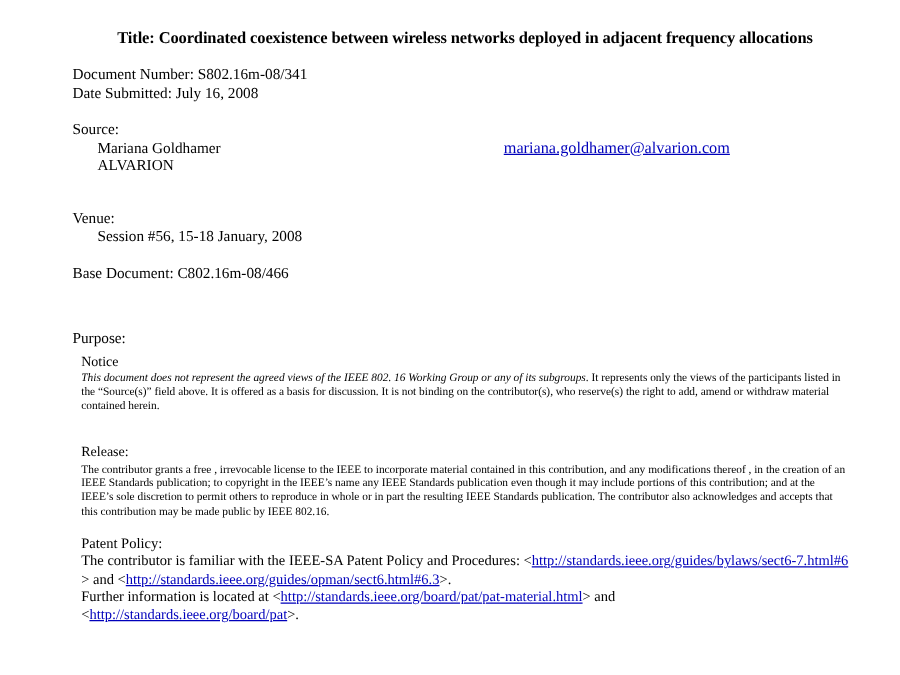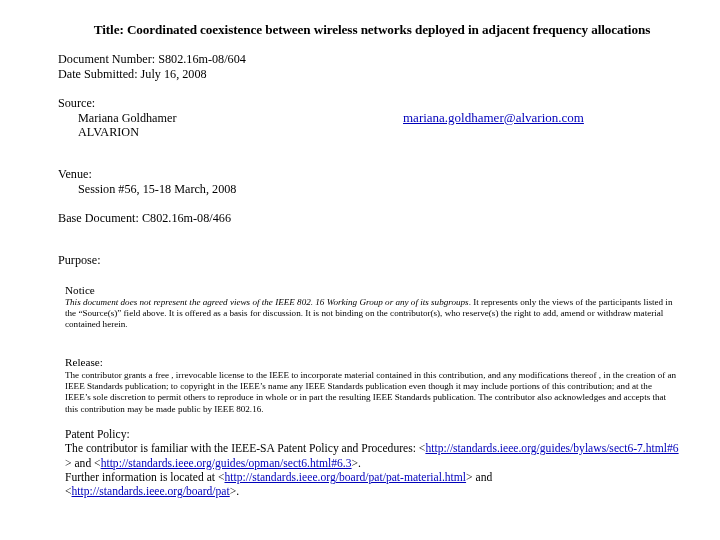--- a/index.html
+++ b/index.html
@@ -84,21 +84,21 @@
     position: absolute;
     left: 58px;
     top: 211px;
     font-size: 12.2px;
     line-height: 14.6px;
   }
 
   .purpose {
     position: absolute;
     left: 58px;
-    top: 253px;
+    top: 263px;
     font-size: 12.2px;
     line-height: 14.6px;
     text-align: center;
   }
 
   .notice-head {
     position: absolute;
     left: 65px;
     top: 284px;
     font-size: 11.2px;
@@ -154,36 +154,36 @@
   }
 </style>
 </head>
 <body>
 
 <div class="page">
 
   <div class="doc-title">Title: Coordinated coexistence between wireless networks deployed in adjacent frequency allocations</div>
 
   <div class="meta-block">
-    <div>Document Number: S802.16m-08/604</div>
+    <div>Document Number: S802.16m-08/341</div>
     <div>Date Submitted: July 16, 2008</div>
   </div>
 
   <div class="source-block">
     <div>Source:</div>
     <div class="source-row">
       <span class="source-name">Mariana Goldhamer</span>
       <a class="source-email email-link" href="#">mariana.goldhamer@alvarion.com</a>
     </div>
     <div class="indent1">ALVARION</div>
   </div>
 
   <div class="venue-block">
     <div>Venue:</div>
-    <div class="indent1">Session #56, 15-18 March, 2008</div>
+    <div class="indent1">Session #56, 15-18 January, 2008</div>
   </div>
 
   <div class="base-doc">Base Document: C802.16m-08/466</div>
 
   <div class="purpose">Purpose:</div>
 
   <div class="notice-head">Notice</div>
   <div class="notice-body"><span class="ital">This document does not represent the agreed views of the IEEE 802. 16 Working Group or any of its subgroups</span><span>. It represents only the views of the participants listed in the “Source(s)” field above. It is offered as a basis for discussion. It is not binding on the contributor(s), who reserve(s) the right to add, amend or withdraw material contained herein.</span></div>
 
   <div class="release-head">Release:</div>

